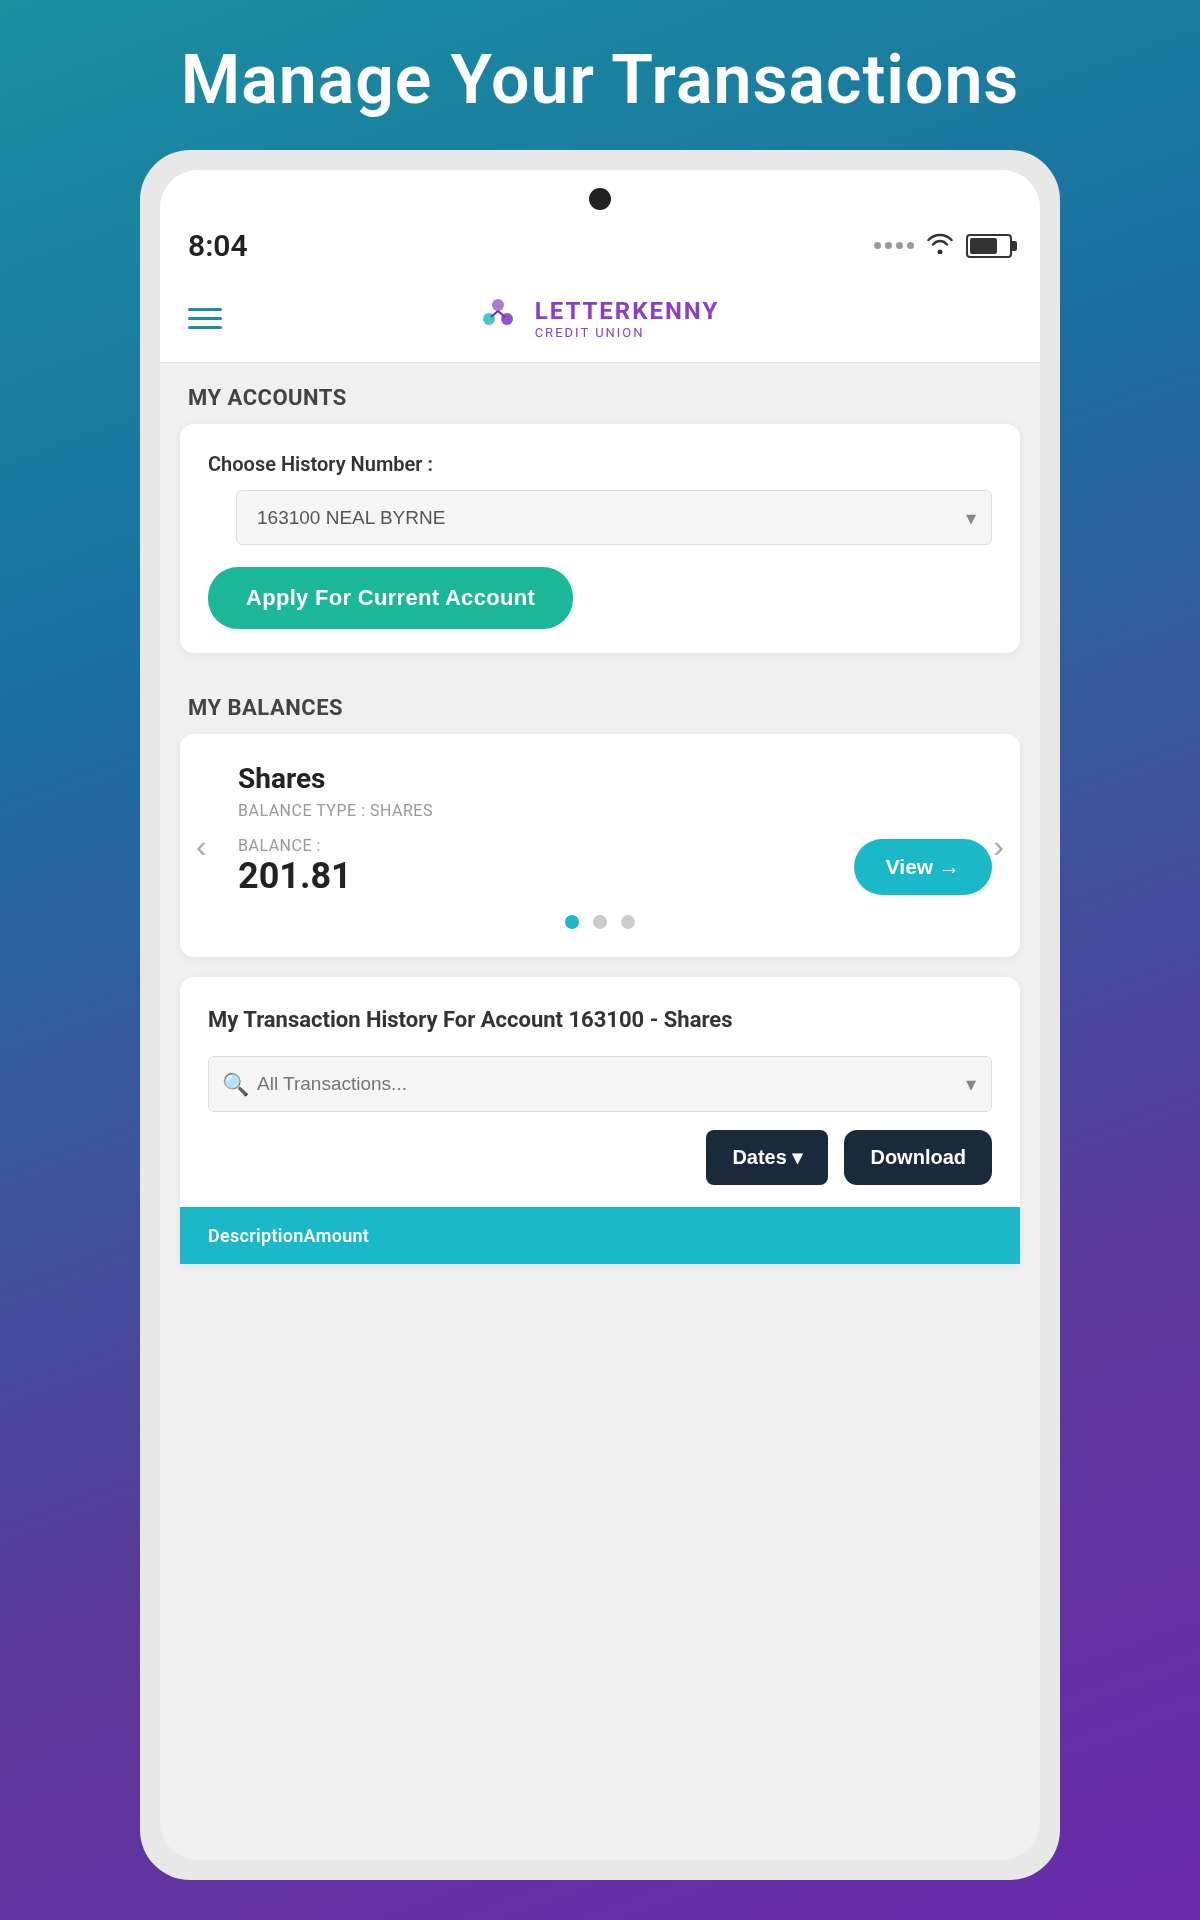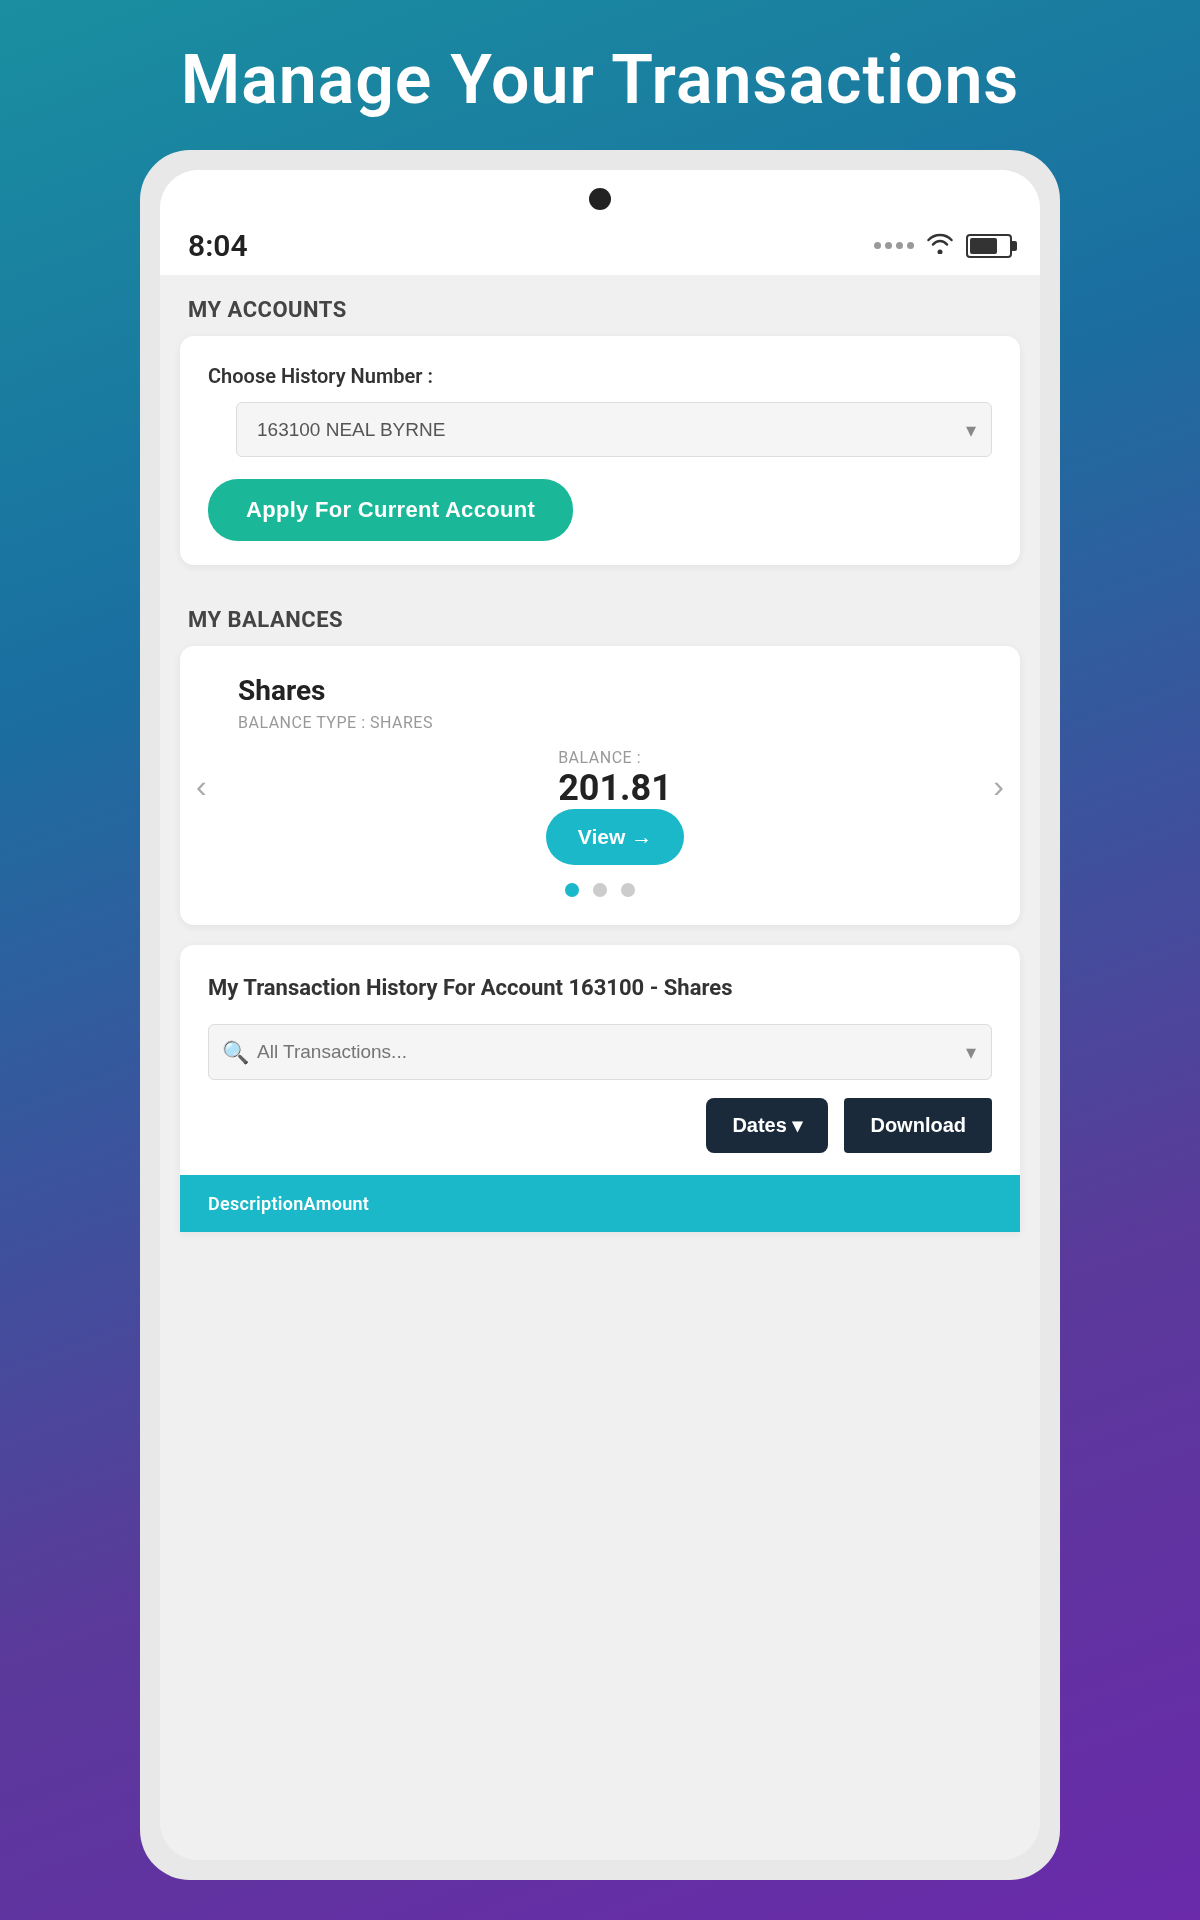--- a/index.html
+++ b/index.html
@@ -278,21 +278,20 @@
       color: #999;
       letter-spacing: 0.5px;
       margin-left: 30px;
       margin-bottom: 16px;
     }
     .balance-row {
       display: flex;
       justify-content: space-between;
       align-items: center;
       margin-left: 30px;
-      flex-direction: column;
     }
     .balance-info {}
     .balance-label {
       font-size: 16px;
       color: #999;
       letter-spacing: 0.5px;
     }
     .balance-amount {
       font-size: 36px;
       font-weight: 700;
@@ -391,21 +390,21 @@
       font-weight: 600;
       cursor: pointer;
       display: flex;
       align-items: center;
       gap: 8px;
     }
     .download-btn {
       background: #1a2a3a;
       color: white;
       border: none;
-      border-radius: 4px;
+      border-radius: 13px;
       padding: 16px 26px;
       font-size: 20px;
       font-weight: 600;
       cursor: pointer;
     }
 
     
     .table-header {
       background: #1ab8c8;
       margin: 0 -28px;
@@ -448,20 +447,41 @@
             <path d="M7 12.5C9 10.2 11.4 9 14 9s5 1.2 7 3.5" stroke="#333" stroke-width="2.5" fill="none" stroke-linecap="round"></path>
             <path d="M2.5 8C5.5 4.8 9.5 3 14 3s8.5 1.8 11.5 5" stroke="#333" stroke-width="2.5" fill="none" stroke-linecap="round"></path>
           </svg>
         </span>
         <div class="battery-icon">
           <div class="battery-fill"></div>
         </div>
       </div>
     </div>
 
+    <div class="app-navbar">
+      <div class="hamburger-icon">
+        <div class="hamburger-line"></div>
+        <div class="hamburger-line"></div>
+        <div class="hamburger-line"></div>
+      </div>
+      <div class="logo-area">
+        <span class="logo-icon">
+          <svg width="46" height="46" viewBox="0 0 46 46">
+            <circle cx="23" cy="14" r="6" fill="#8b3fc8" opacity="0.7"></circle>
+            <circle cx="14" cy="28" r="6" fill="#1ab8c8" opacity="0.8"></circle>
+            <circle cx="32" cy="28" r="6" fill="#8b3fc8" opacity="0.9"></circle>
+            <path d="M23 20 L16 26 M23 20 L30 26" stroke="#6a2aaa" stroke-width="2" fill="none"></path>
+          </svg>
+        </span>
+        <div class="logo-text-block">
+          <span class="logo-name">LETTERKENNY</span>
+          <span class="logo-subtitle">CREDIT UNION</span>
+        </div>
+      </div>
+    </div>
 
     <div class="app-content">
 
       <div class="section-label">MY ACCOUNTS</div>
       <div class="card">
         <label class="form-label">Choose History Number :</label>
         <div class="select-wrapper">
           <select class="account-select">
             <option>163100 NEAL BYRNE</option>
           </select>

